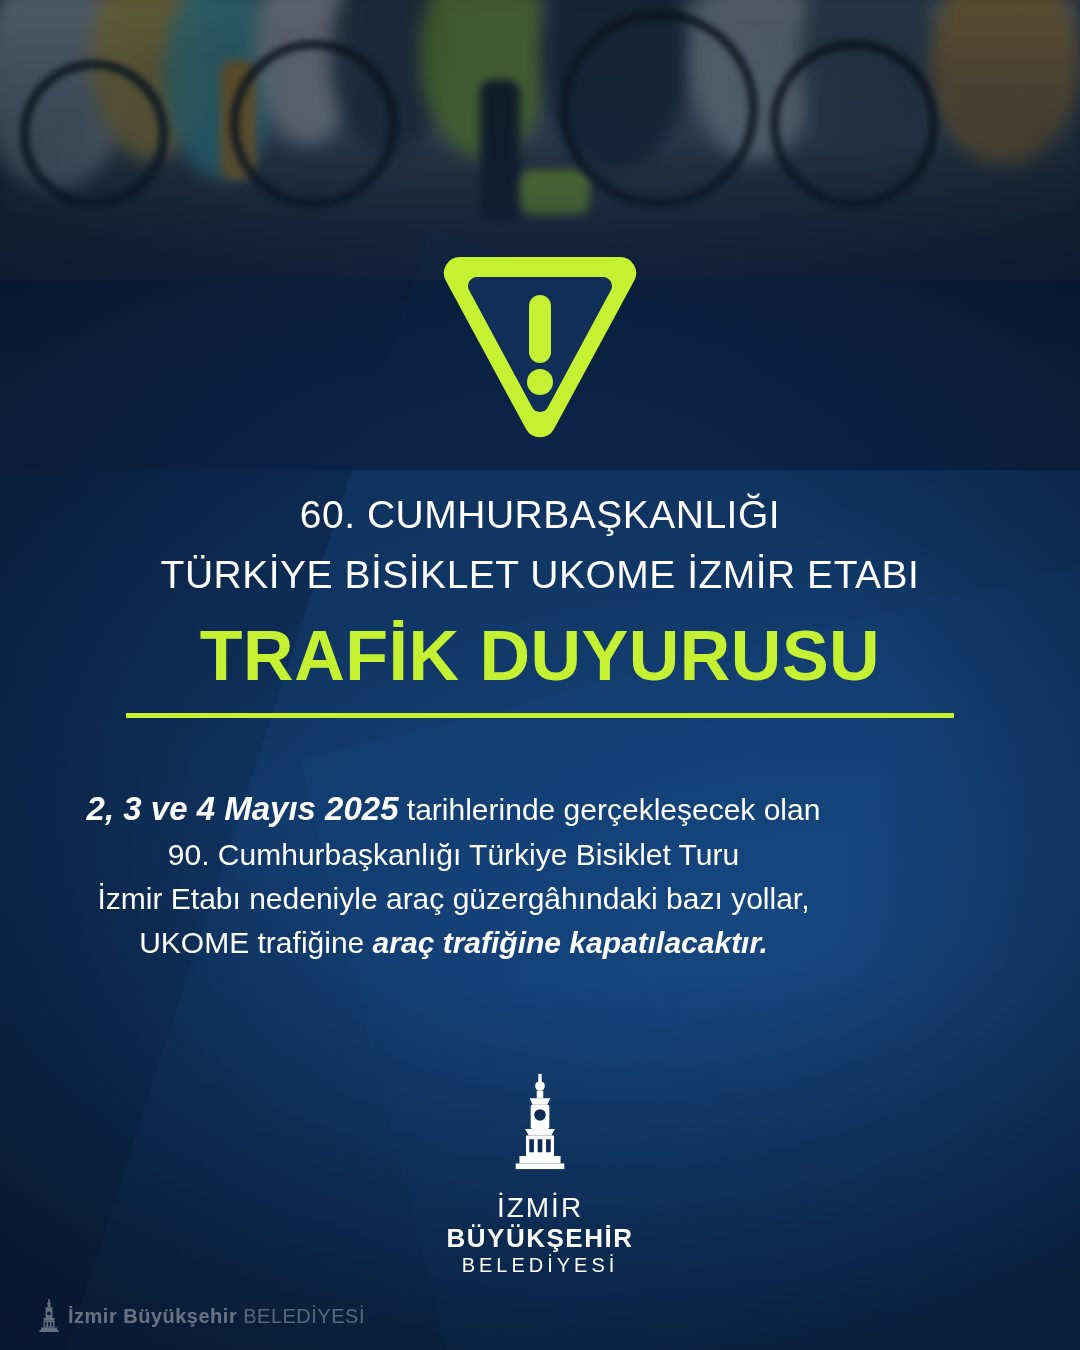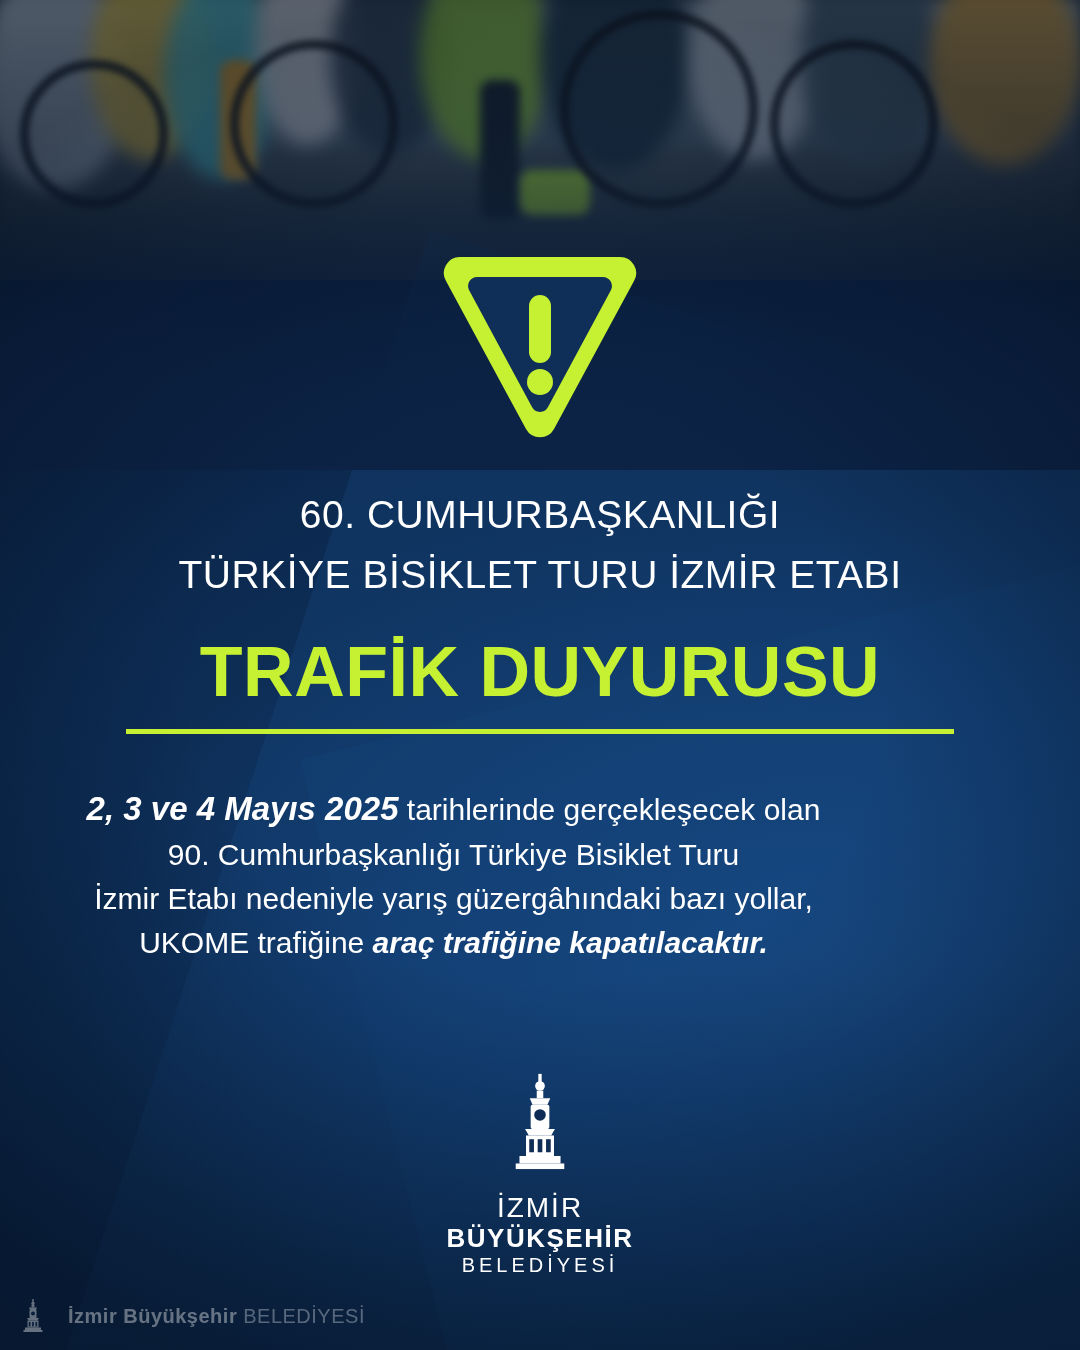--- a/index.html
+++ b/index.html
@@ -128,21 +128,21 @@
     text-align: center;
   }
   .h-line {
     color: #ffffff;
     font-size: 39px;
     letter-spacing: 0.5px;
     line-height: 1.55;
     font-weight: 400;
   }
   .h-main {
-    margin-top: 28px;
+    margin-top: 12px;
     color: #c6f032;
     font-size: 70px;
     font-weight: 700;
     letter-spacing: 0.5px;
     line-height: 1.1;
   }
   .rule {
     width: 828px;
     height: 5px;
     background: #c6f032;
@@ -197,25 +197,25 @@
   }
   .logo .l3 {
     font-size: 20px;
     letter-spacing: 4px;
     font-weight: 400;
   }
 
   
   .footer {
     position: absolute;
-    left: 18px;
+    left: 34px;
     bottom: 16px;
     display: flex;
     align-items: center;
-    gap: 20px;
+    gap: 4px;
     opacity: .38;
   }
   .footer .f-text {
     color: #ffffff;
     font-size: 20px;
     letter-spacing: 0.5px;
   }
   .footer .f-text b { font-weight: 700; }
   .footer .f-text .dim { color: #d7dde6; }
 </style>
@@ -259,31 +259,31 @@
     <svg viewBox="0 0 220 205" width="220" height="205" aria-hidden="true">
       <path d="M30 14 H190 A16 16 0 0 1 204 38 L124 186 A16 16 0 0 1 96 186 L16 38 A16 16 0 0 1 30 14 Z" fill="#c6f032"></path>
       <path d="M47 34 H173 A9 9 0 0 1 181 47 L118 164 A9 9 0 0 1 102 164 L39 47 A9 9 0 0 1 47 34 Z" fill="#0f2f58"></path>
       <rect x="99" y="52" width="22" height="68" rx="11" fill="#c6f032"></rect>
       <circle cx="110" cy="139" r="13" fill="#c6f032"></circle>
     </svg>
   </div>
 
   <div class="headings">
     <div class="h-line">60. CUMHURBAŞKANLIĞI</div>
-    <div class="h-line">TÜRKİYE BİSİKLET TURU İZMİR ETABI</div>
+    <div class="h-line">TÜRKİYE BİSİKLET UKOME İZMİR ETABI</div>
     <div class="h-main">TRAFİK DUYURUSU</div>
     <div class="rule"></div>
   </div>
 
   <div class="para">
     <span class="row">
       <span class="strong-date">2, 3 ve 4 Mayıs 2025</span><span> tarihlerinde gerçekleşecek olan</span>
     </span>
     <span class="row">90. Cumhurbaşkanlığı Türkiye Bisiklet Turu</span>
-    <span class="row">İzmir Etabı nedeniyle yarış güzergâhındaki bazı yollar,</span>
+    <span class="row">İzmir Etabı nedeniyle araç güzergâhındaki bazı yollar,</span>
     <span class="row">
       <span>UKOME trafiğine </span><span class="bold-ital">araç trafiğine kapatılacaktır.</span>
     </span>
   </div>
 
   <div class="logo">
     <svg class="tower" viewBox="0 0 120 120" width="112" height="112" aria-hidden="true">
       <g fill="#ffffff">
         <rect x="58.2" y="2" width="3.6" height="10"></rect>
         <circle cx="60" cy="15" r="5.2"></circle>

